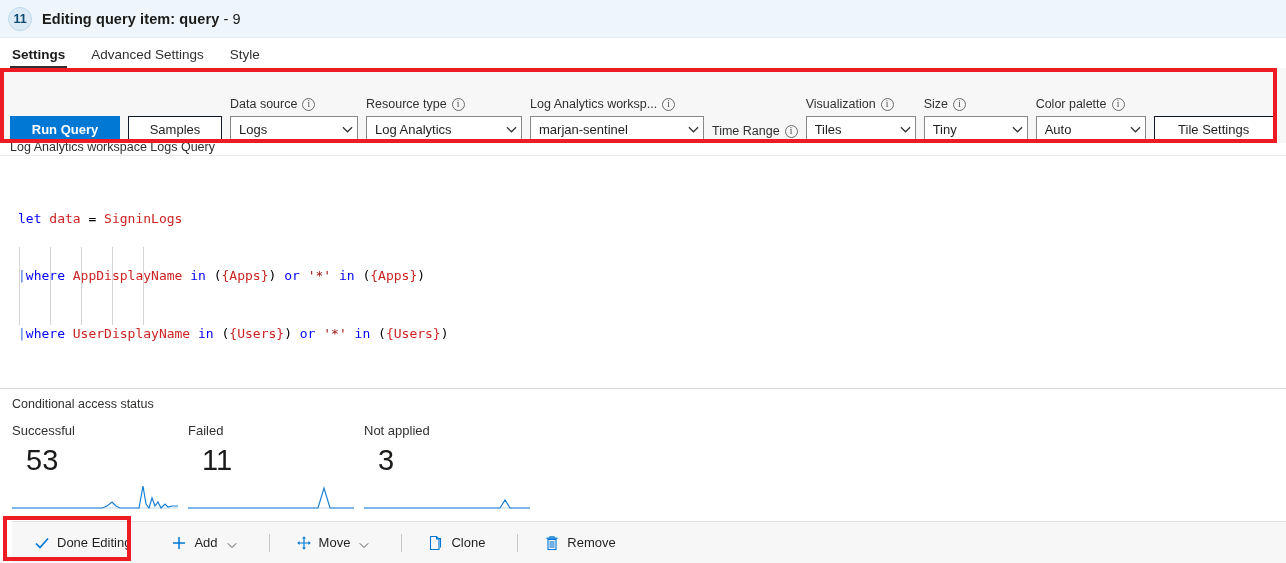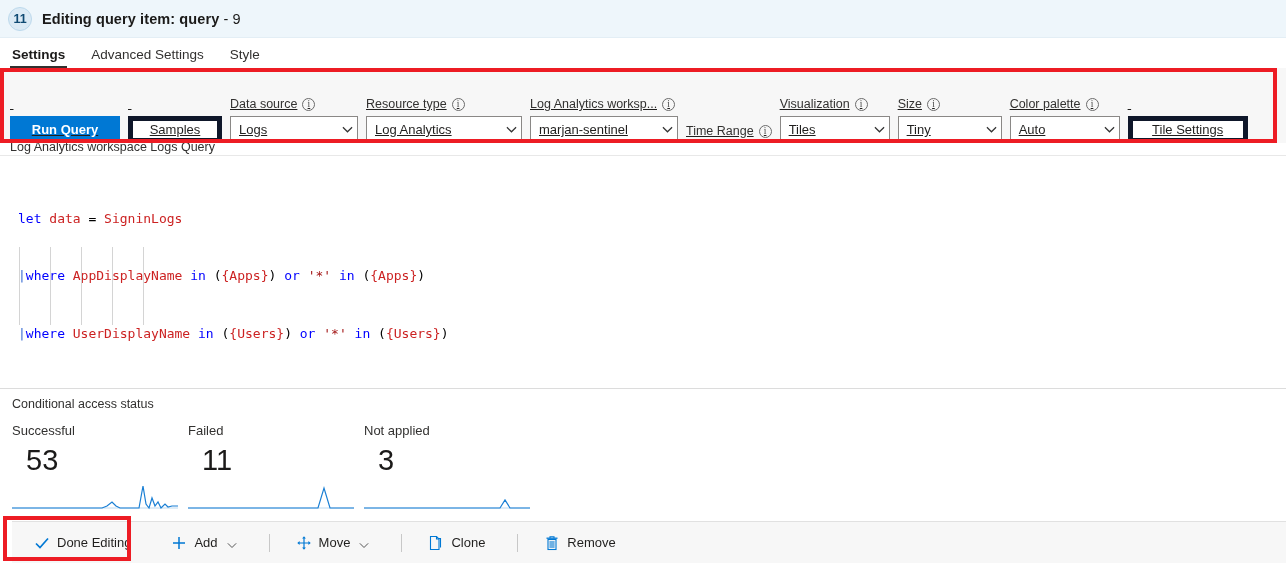--- a/index.html
+++ b/index.html
@@ -77,37 +77,37 @@
   
   .settings-bar {
     position:relative;
     height:75px;
     background:#f7f7f7;
     padding:6px 10px 0 10px;
     display:flex;
     align-items:flex-end;
     gap:8px;
   }
-  .fld { display:flex; flex-direction:column; justify-content:flex-end;text-decoration:underline; }
+  .fld { display:flex; flex-direction:column; justify-content:flex-end; }
   .fld-label {
     font-size:12.5px; color:#323130;
     margin-bottom:4px; height:16px;
     display:flex; align-items:center; gap:5px;
     white-space:nowrap;
   }
   .info-ico {
     display:inline-block; width:13px; height:13px;
     border:1px solid #6b6b6b; border-radius:50%;
     font-size:9.5px; line-height:11px; text-align:center;
     color:#4a4a4a; font-family:"Liberation Serif", serif;
     flex:0 0 auto;
   }
   .btn {
     height:27px;
-    border:5px solid #0f172a;
+    border:1px solid #0f172a;
     background:#fff;
     font-size:13px;
     color:#201f1e;
     display:flex; align-items:center; justify-content:center;
     cursor:pointer;
     padding:0 10px;
     font-family:"Liberation Sans", sans-serif;
   }
   .btn.primary {
     background:#0078d4; border-color:#0078d4; color:#fff;
@@ -127,21 +127,21 @@
     cursor:pointer;
   }
   .chev {
     width:11px; height:11px; flex:0 0 auto;
     margin-left:8px;
   }
   .chev svg { display:block; }
 
   .w-ds   { width:128px; }
   .w-rt   { width:156px; }
-  .w-la   { width:148px; }
+  .w-la   { width:174px; }
   .w-tr   { width:130px; }
   .w-vis  { width:110px;gap:15px; }
   .w-size { width:104px; }
   .w-cp   { width:110px; }
 
   .lbl-trunc { max-width:160px; overflow:hidden; text-overflow:ellipsis; }
 
   
   .q-caption {
     position:absolute;

